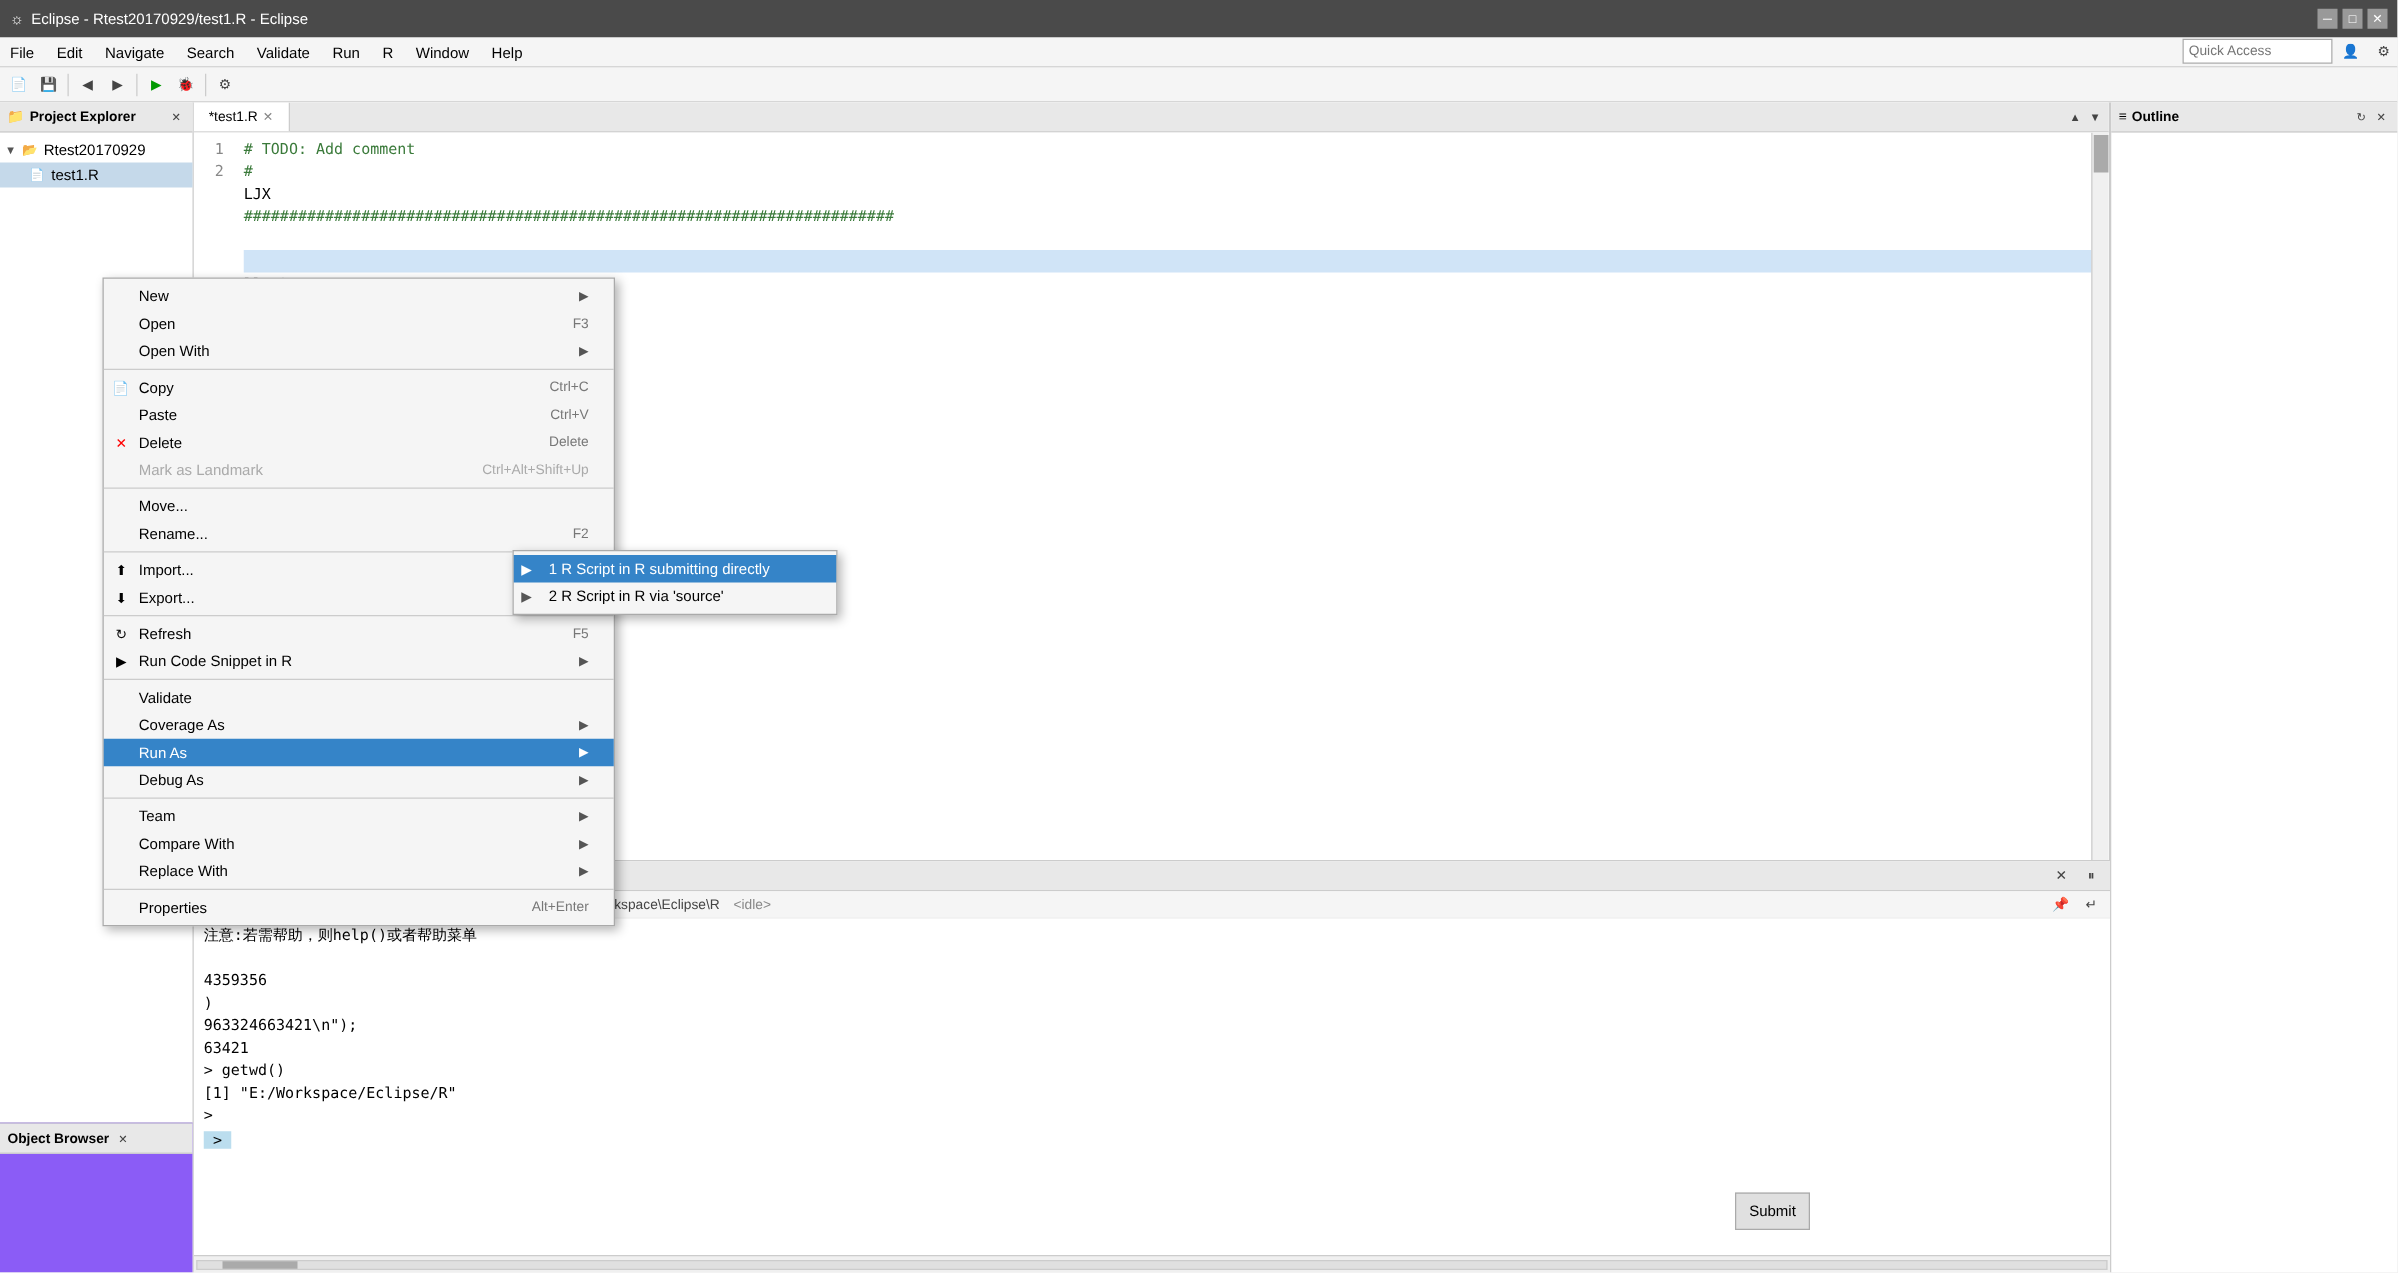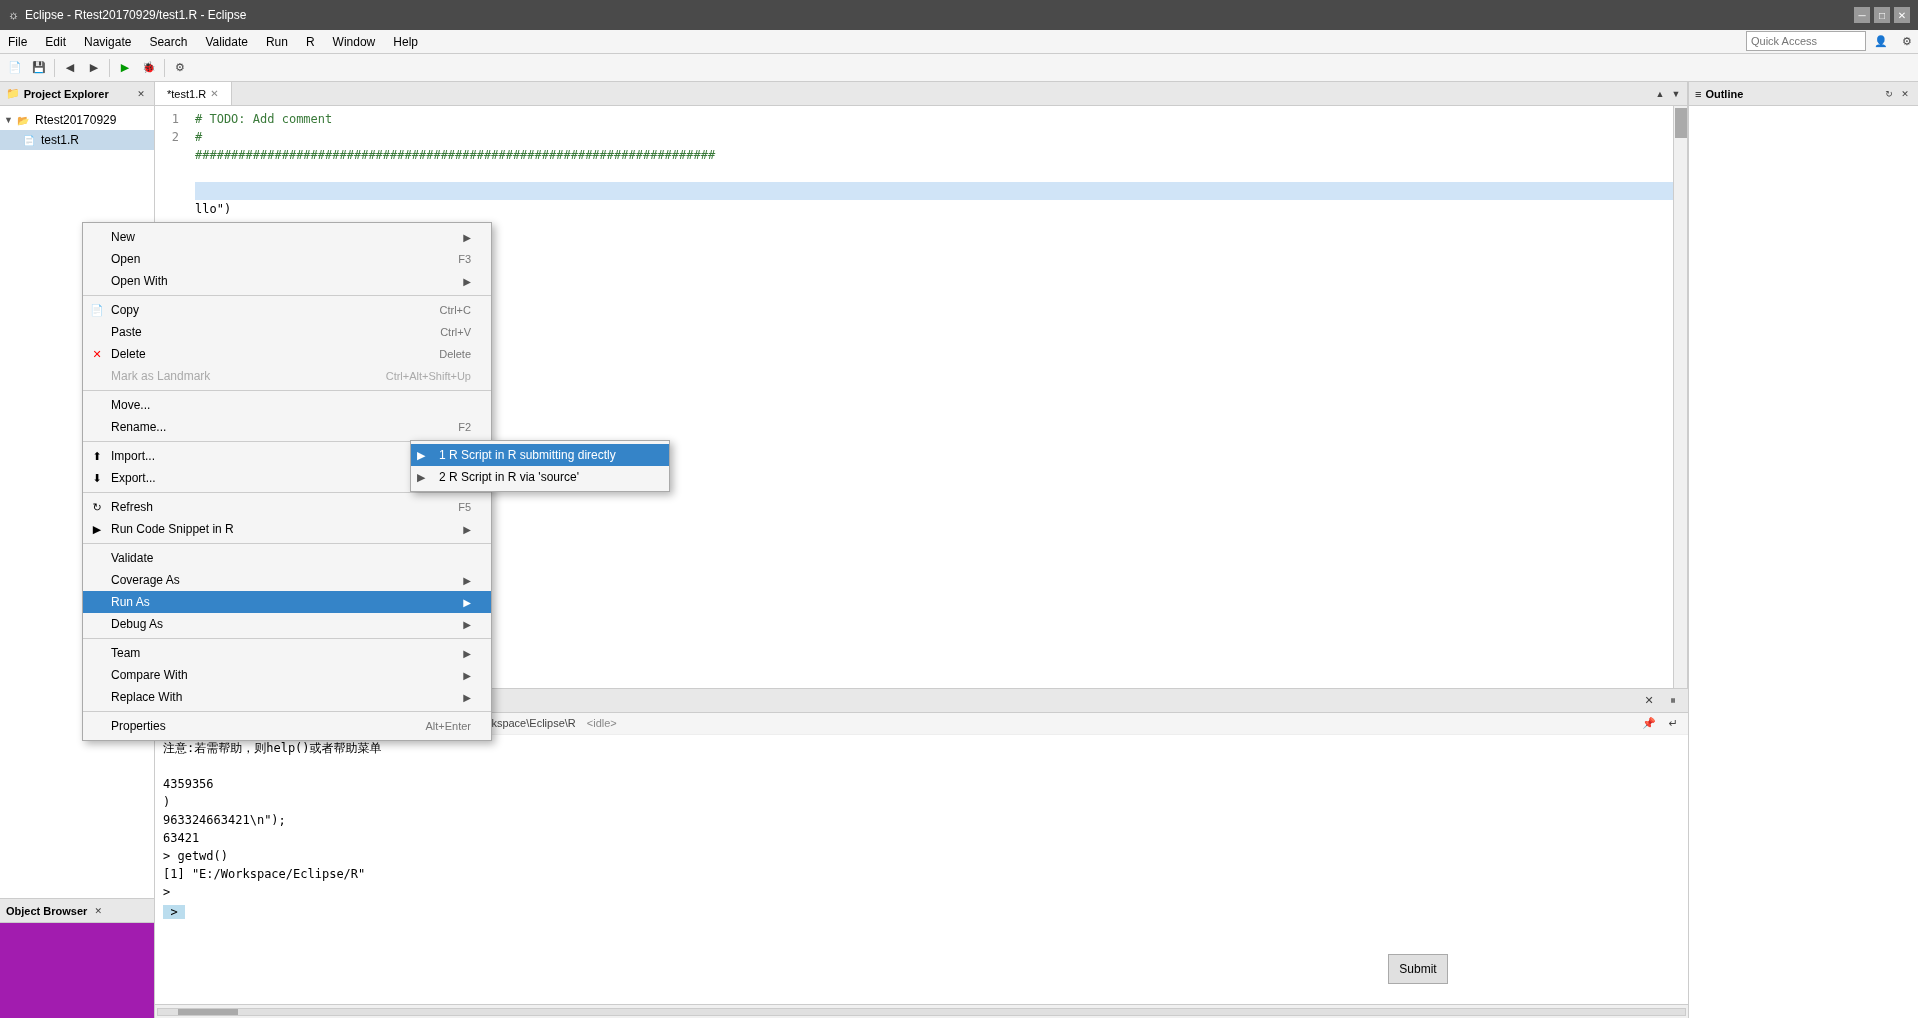--- a/index.html
+++ b/index.html
@@ -425,21 +425,21 @@
       background: #fff;
       border-left: 1px solid #ccc;
       display: flex;
       flex-direction: column;
     }
 
     
     .obj-browser {
       height: 100px;
       border-top: 1px solid #ccc;
-      background: #a21caf;
+      background: #8b5cf6;
     }
   </style>
 </head>
 <body>
 
 <div class="title-bar">
   <div class="title-bar-left">
     <span>☼</span>
     <span>Eclipse - Rtest20170929/test1.R - Eclipse</span>
   </div>
@@ -666,20 +666,21 @@
           <div>&nbsp;</div>
           <div>&nbsp;</div>
           <div>&nbsp;</div>
           <div>&nbsp;</div>
           <div>&nbsp;</div>
           <div>&nbsp;</div>
         </div>
         <div class="code-content">
           <div class="code-line"><span class="code-green"># TODO: Add comment</span></div>
           <div class="code-line"><span class="code-green">#</span></div>
+          <div class="code-line">LJX</div>
           <div class="code-line code-green">########################################################################</div>
           <div class="code-line">&nbsp;</div>
           <div class="code-line selected-line">&nbsp;</div>
           <div class="code-line">llo")</div>
           <div class="code-line">&nbsp;</div>
         </div>
 
         <div style="position:absolute;right:0;top:0;bottom:0;width:14px;background:#f0f0f0;border-left:1px solid #ccc;">
           <div style="width:12px;height:30px;background:#aaa;margin:2px auto;"></div>
         </div>

